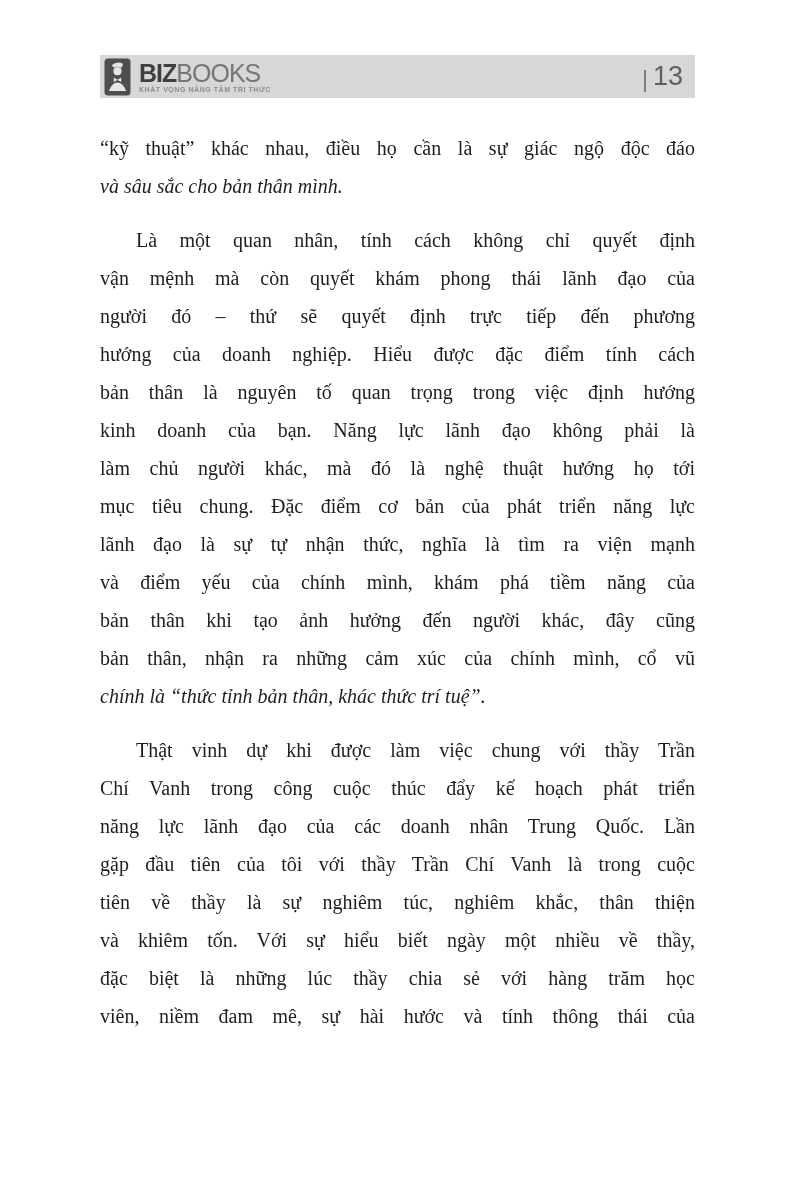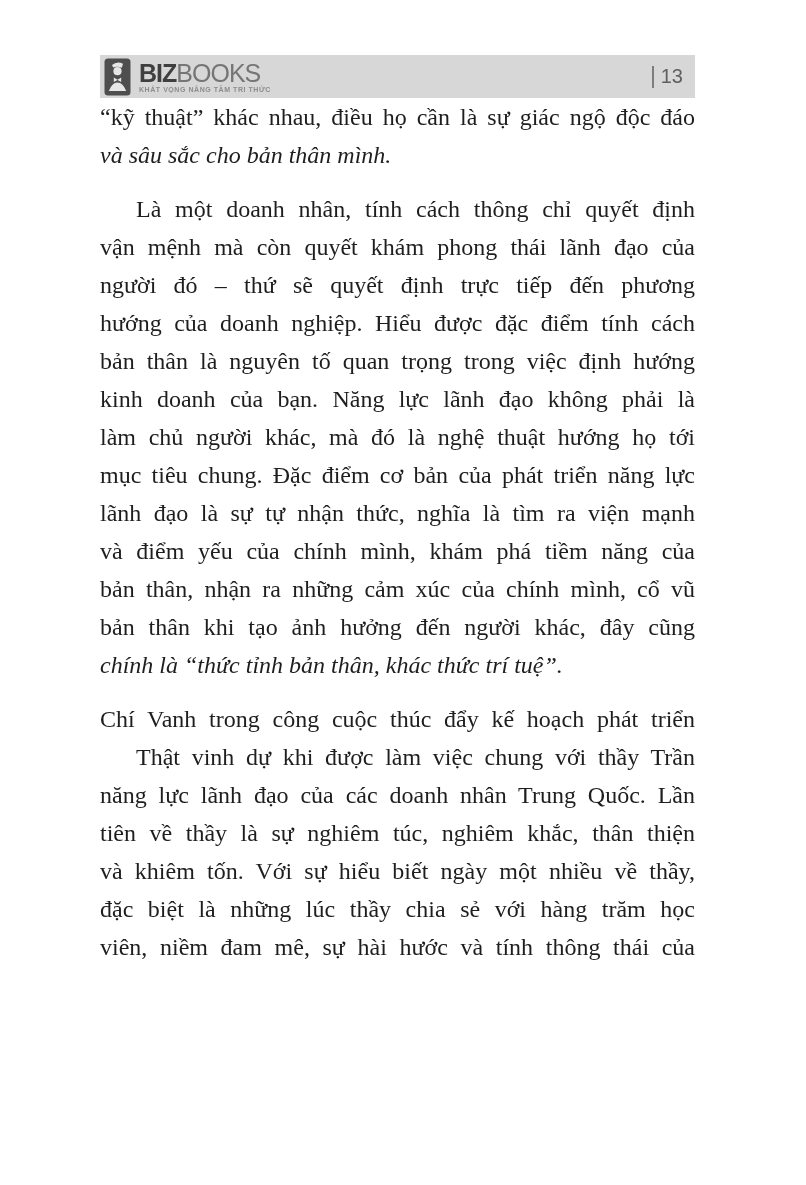--- a/index.html
+++ b/index.html
@@ -64,33 +64,34 @@
     letter-spacing:.55px;
     color:var(--tagline-color,#8c8c8c);
     margin-top:1px;
     white-space:nowrap;
   }
   .pageno{
     display:flex;
     align-items:flex-end;
     gap:7px;
     font-family:"Liberation Sans","DejaVu Sans",sans-serif;
-    font-size:20px;
+    font-size:27px;
     color:var(--pageno-color,#5f5f5f);
   }
   .pageno .divider{
     display:inline-block;
     width:2px;height:22px;
     background:var(--pageno-color,#5f5f5f);
     opacity:.75;
   }
   
   .content{
+    margin-top:31px;
     color:var(--text-color,#1e1e1e);
-    font-size:24px;
+    font-size:20px;
     line-height:38px;
   }
   .para{margin:0;}
   .para + .para{margin-top:16px;}
   .line{
     text-align:justify;
     text-align-last:justify;
   }
   .line.indent{padding-left:36px;}
   .line.last{text-align-last:left;font-style:italic;}
@@ -127,39 +128,40 @@
   </header>
 
   <main class="content">
 
     <p class="para">
       <span class="line" style="display:block">“kỹ thuật” khác nhau, điều họ cần là sự giác ngộ độc đáo</span>
       <span class="line last" style="display:block">và sâu sắc cho bản thân mình.</span>
     </p>
 
     <p class="para">
-      <span class="line indent" style="display:block">Là một doanh nhân, tính cách thông chỉ quyết định</span>
+      <span class="line indent" style="display:block">Là một quan nhân, tính cách không chỉ quyết định</span>
       <span class="line" style="display:block">vận mệnh mà còn quyết khám phong thái lãnh đạo của</span>
       <span class="line" style="display:block">người đó – thứ sẽ quyết định trực tiếp đến phương</span>
       <span class="line" style="display:block">hướng của doanh nghiệp. Hiểu được đặc điểm tính cách</span>
       <span class="line" style="display:block">bản thân là nguyên tố quan trọng trong việc định hướng</span>
       <span class="line" style="display:block">kinh doanh của bạn. Năng lực lãnh đạo không phải là</span>
       <span class="line" style="display:block">làm chủ người khác, mà đó là nghệ thuật hướng họ tới</span>
       <span class="line" style="display:block">mục tiêu chung. Đặc điểm cơ bản của phát triển năng lực</span>
       <span class="line" style="display:block">lãnh đạo là sự tự nhận thức, nghĩa là tìm ra viện mạnh</span>
       <span class="line" style="display:block">và điểm yếu của chính mình, khám phá tiềm năng của</span>
+      <span class="line" style="display:block">bản thân khi tạo ảnh hưởng đến người khác, đây cũng</span>
       <span class="line" style="display:block">bản thân, nhận ra những cảm xúc của chính mình, cổ vũ</span>
-      <span class="line" style="display:block">bản thân khi tạo ảnh hưởng đến người khác, đây cũng</span>
       <span class="line last" style="display:block">chính là “thức tỉnh bản thân, khác thức trí tuệ”.</span>
     </p>
 
     <p class="para">
+      <span class="line indent" style="display:block">Thật vinh dự khi được làm việc chung với thầy Trần</span>
       <span class="line" style="display:block">Chí Vanh trong công cuộc thúc đẩy kế hoạch phát triển</span>
-      <span class="line indent" style="display:block">Thật vinh dự khi được làm việc chung với thầy Trần</span>
       <span class="line" style="display:block">năng lực lãnh đạo của các doanh nhân Trung Quốc. Lần</span>
+      <span class="line" style="display:block">gặp đầu tiên của tôi với thầy Trần Chí Vanh là trong cuộc</span>
       <span class="line" style="display:block">tiên về thầy là sự nghiêm túc, nghiêm khắc, thân thiện</span>
       <span class="line" style="display:block">và khiêm tốn. Với sự hiểu biết ngày một nhiều về thầy,</span>
       <span class="line" style="display:block">đặc biệt là những lúc thầy chia sẻ với hàng trăm học</span>
       <span class="line" style="display:block">viên, niềm đam mê, sự hài hước và tính thông thái của</span>
     </p>
 
   </main>
 </div>
 
 </body></html>

